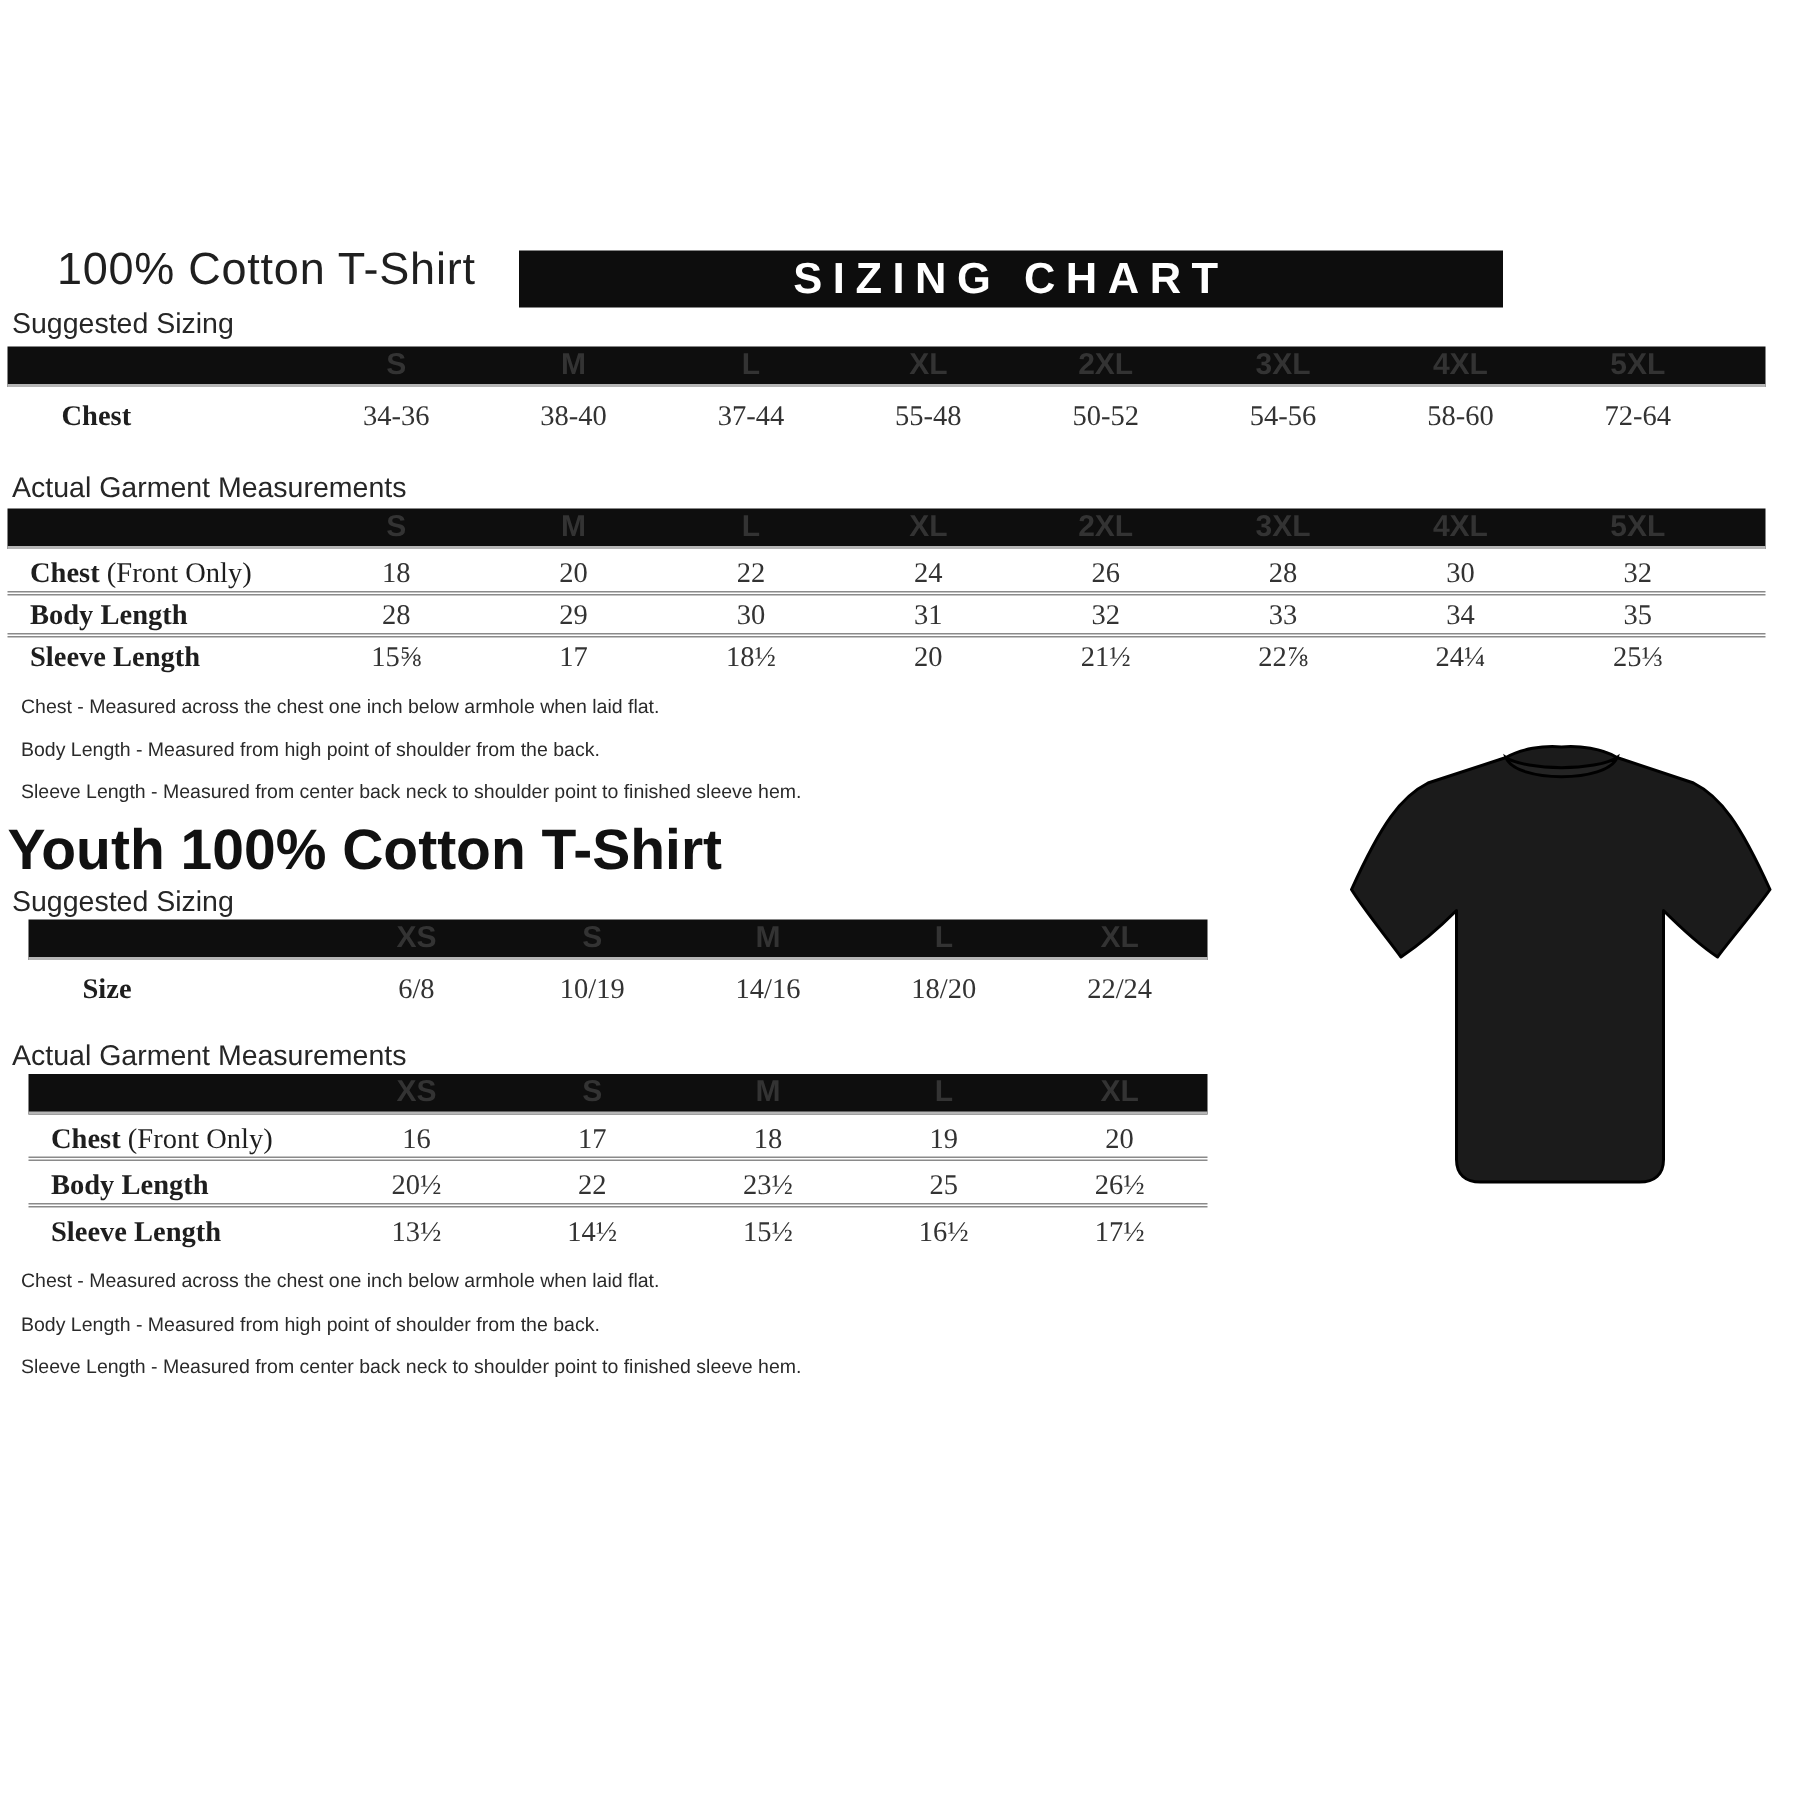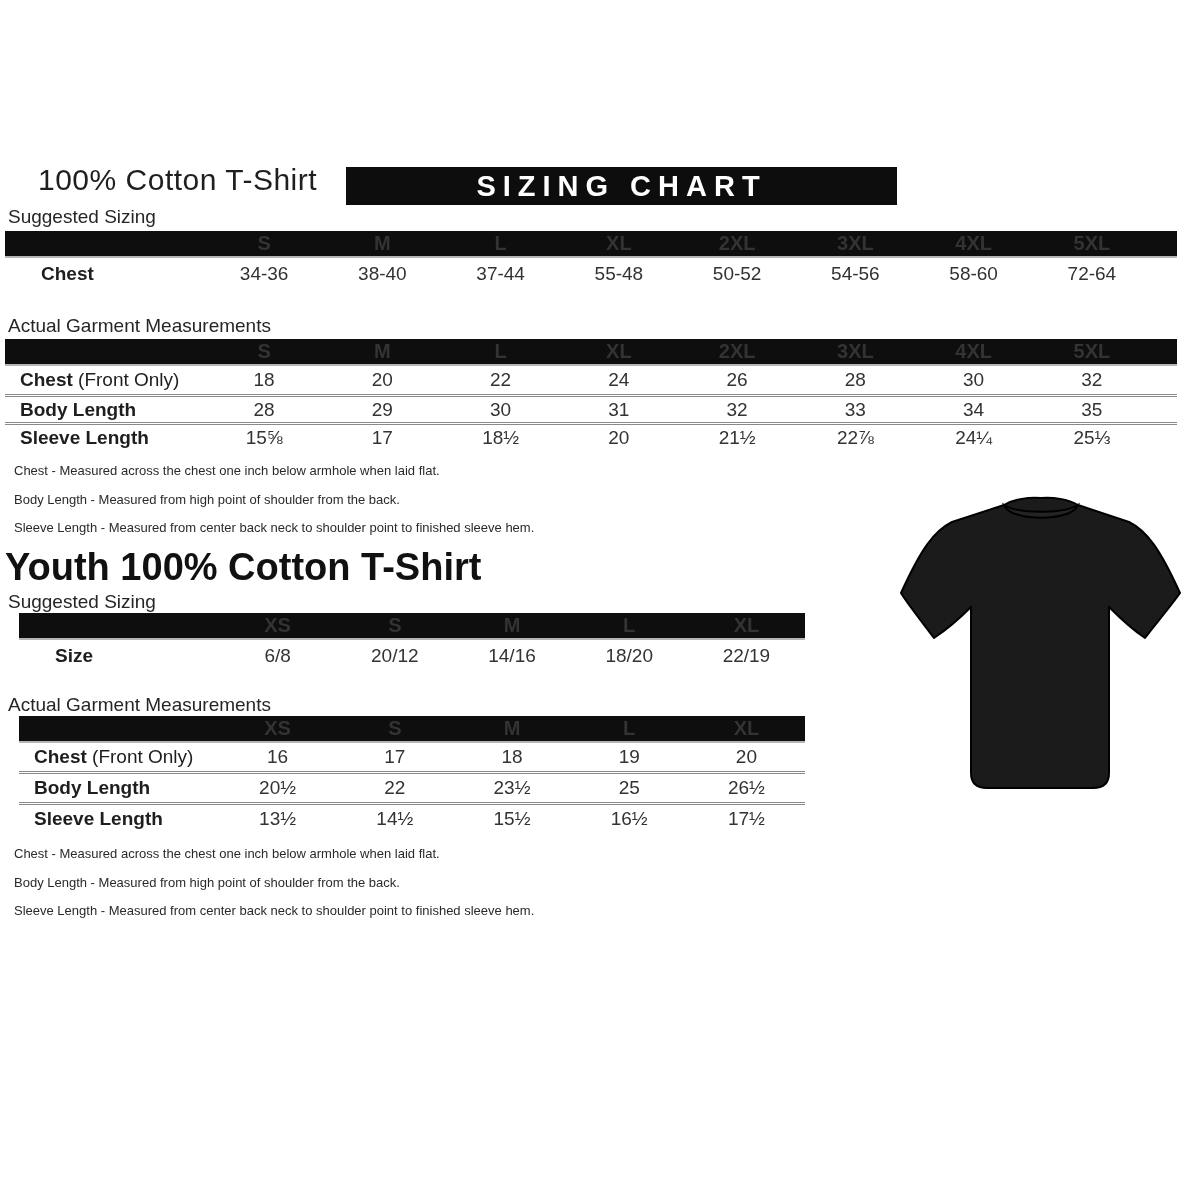--- a/index.html
+++ b/index.html
@@ -8,21 +8,21 @@
     font-family:"Liberation Sans", sans-serif;color:#2e2e2e;
     position:relative;overflow:hidden;
   }
   .abs{position:absolute;}
   .page-title{
     left:14px;top:163px;font-size:30px;font-weight:400;color:#1f1f1f;
     letter-spacing:0.5px;
     margin-left:24px;
   }
   .banner{
-    left:346px;top:167px;width:551px;height:38px;background:#0d0d0d;
+    left:346px;top:167px;width:656px;height:38px;background:#0d0d0d;
     color:#ffffff;font-size:29px;font-weight:700;letter-spacing:7px;
     display:flex;align-items:center;justify-content:center;
   }
   .section-label{font-size:19px;color:#262626;text-align:right;}
   .lbl-sug-adult{left:8px;top:206px;}
   .lbl-act-adult{left:8px;top:315px;}
   .youth-title{
     left:5px;top:546px;font-size:38px;font-weight:700;color:#111111;
   }
   .lbl-sug-youth{left:8px;top:591px;}
@@ -35,21 +35,21 @@
   .t-youth{left:19px;top:0;width:786px;}
   .t3{top:613px;}
   .t4{top:716px;}
   .thead{
     background:#0e0e0e;color:#ffffff;height:27px;display:flex;
     align-items:center;border-bottom:2px solid #b5b5b5;
     box-sizing:border-box;
   }
   .t-adult .thead,.t-adult .trow{padding-right:26px;box-sizing:border-box;}
   .thead .tcol{font-weight:700;font-size:20px;}
-  .trow{display:flex;align-items:center;}
+  .trow{display:flex;align-items:flex-end;font-family:Liberation Serif, serif;}
   .t-suggested .trow{height:31px;}
   .t-actual .trow{height:28px;}
   .t-actual .trow + .trow{border-top:3px double #8a8a8a;}
   .tlabel{width:200px;flex:none;font-size:19px;color:#1e1e1e;box-sizing:border-box;}
   .t-suggested .tlabel{padding-left:36px;}
   .t-actual .tlabel{padding-left:15px;}
   .tlabel .b{font-weight:700;}
   .tcol{flex:1;text-align:center;font-size:19px;color:#333333;}
   .notes{font-size:13px;color:#2a2a2a;line-height:28.5px;}
   .notes1{left:14px;top:457px;}
@@ -150,24 +150,24 @@
       <div class="tlabel"></div>
       <div class="tcol">XS</div>
       <div class="tcol">S</div>
       <div class="tcol">M</div>
       <div class="tcol">L</div>
       <div class="tcol">XL</div>
     </div>
     <div class="trow">
       <div class="tlabel"><span class="b">Size</span></div>
       <div class="tcol">6/8</div>
-      <div class="tcol">20/12</div>
+      <div class="tcol">10/19</div>
       <div class="tcol">14/16</div>
       <div class="tcol">18/20</div>
-      <div class="tcol">22/19</div>
+      <div class="tcol">22/24</div>
     </div>
   </div>
 
 <div class="abs section-label lbl-act-youth">Actual Garment Measurements</div>
 <div class="abs sizing-table t-youth t-actual t4">
     <div class="thead">
       <div class="tlabel"></div>
       <div class="tcol">XS</div>
       <div class="tcol">S</div>
       <div class="tcol">M</div>

